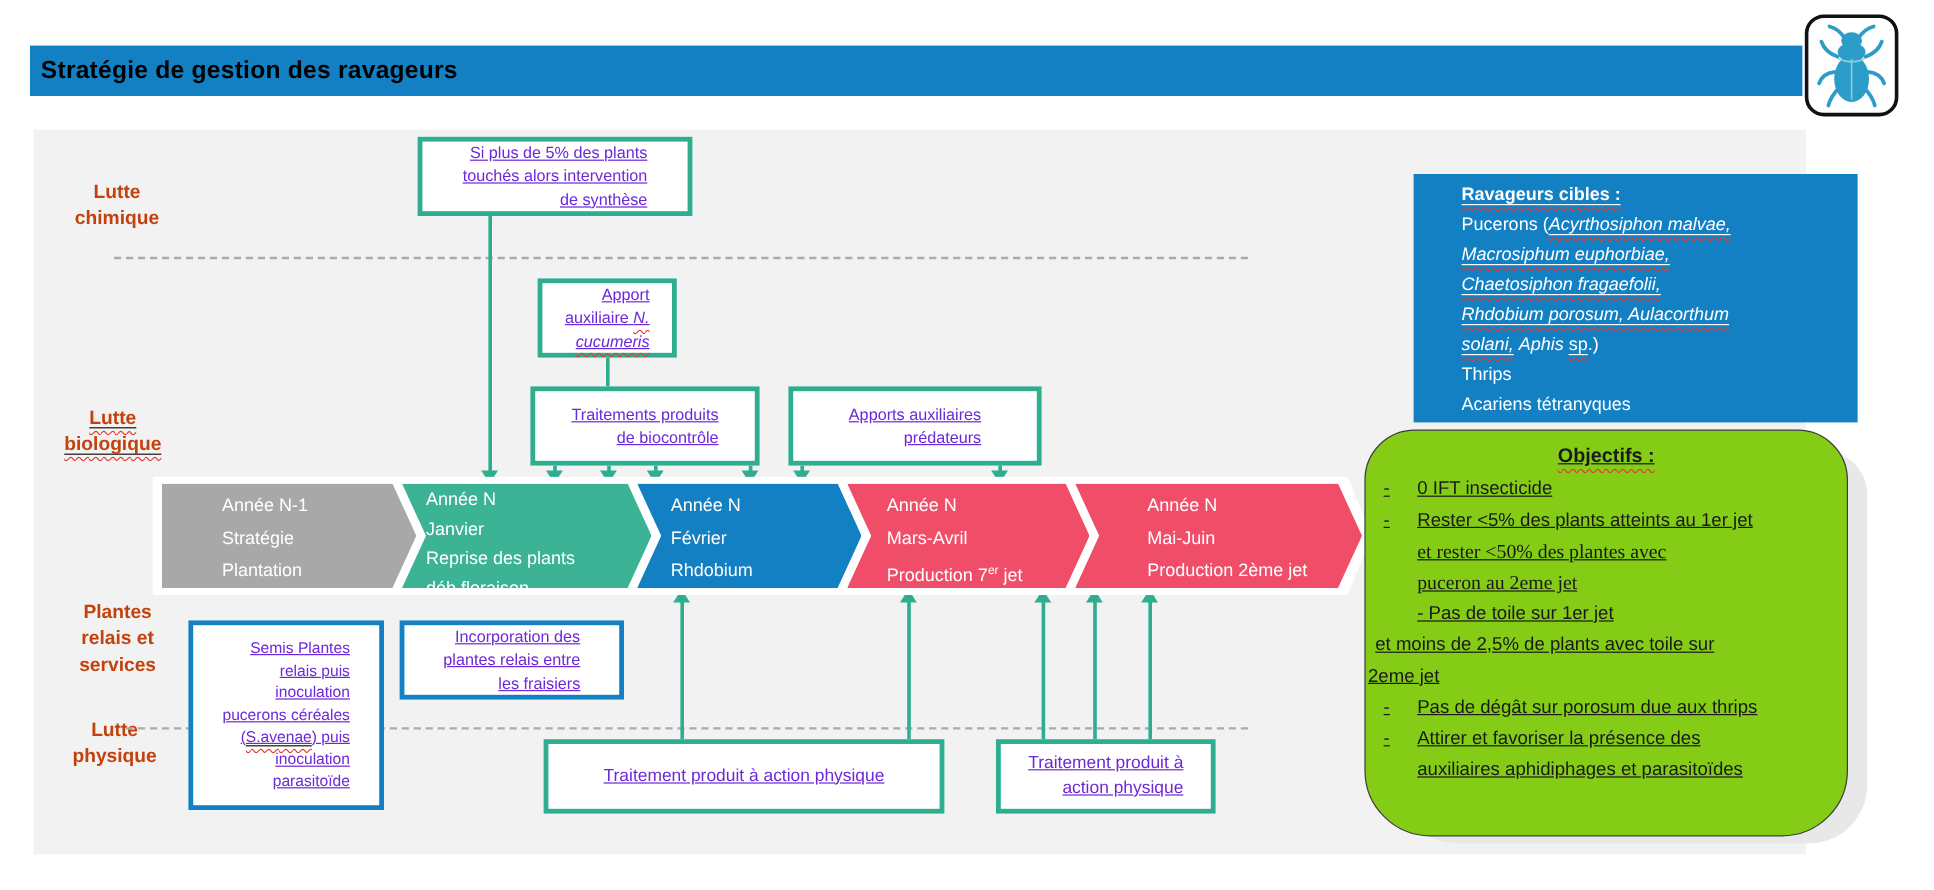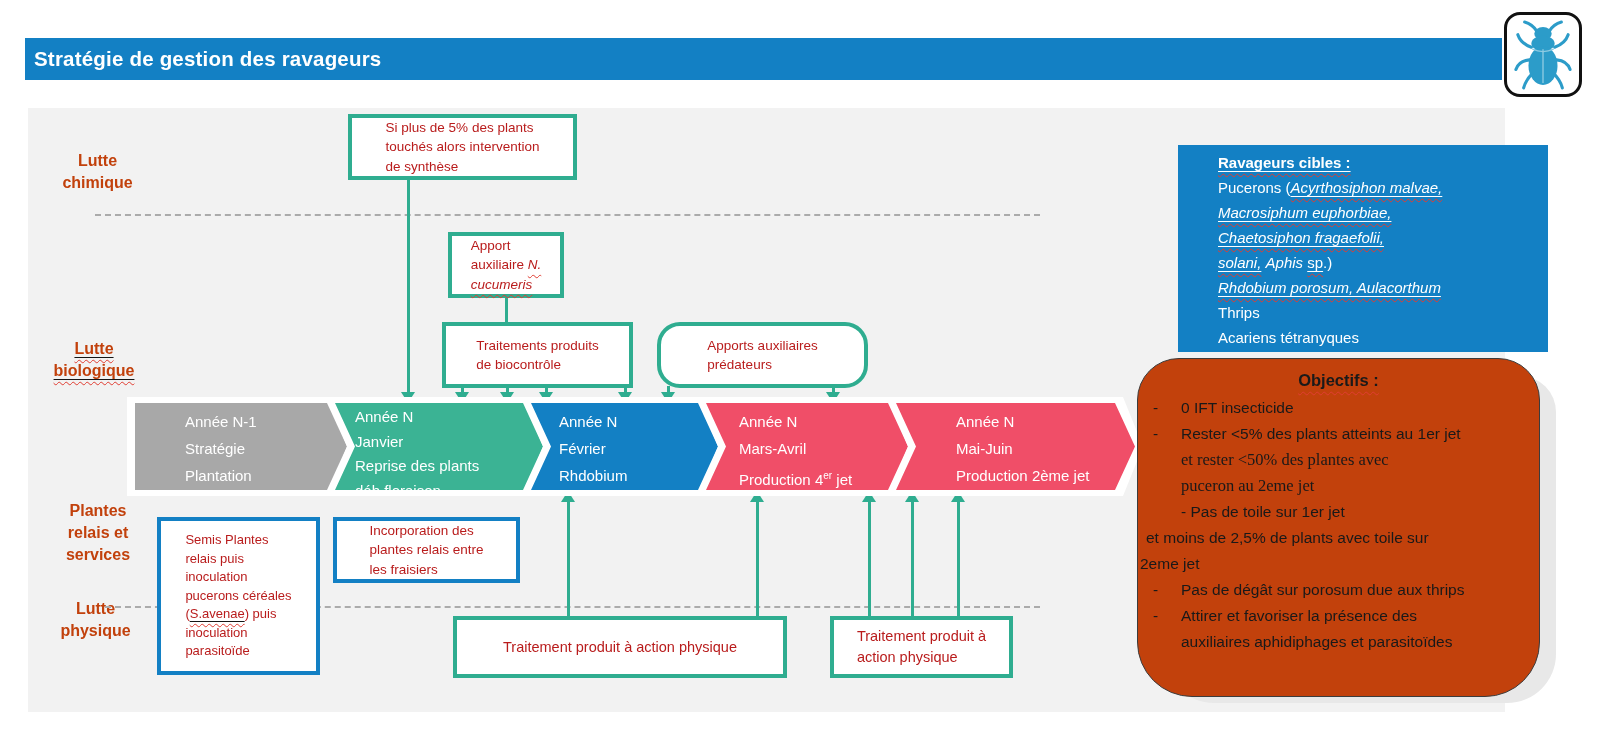--- a/index.html
+++ b/index.html
@@ -1,62 +1,62 @@
 <!DOCTYPE html>
 <html><head>
 <meta charset="utf-8">
 <style>
   html,body{margin:0;padding:0;background:#fff;}
   .stage{position:relative;width:1612px;height:742px;background:#fff;overflow:hidden;
          font-family:"Liberation Sans","DejaVu Sans",sans-serif;color:#1a1a1a;}
   .panel-bg{position:absolute;left:28px;top:108px;width:1477px;height:604px;background:#F2F2F2;}
   .banner{position:absolute;left:25px;top:38px;width:1477px;height:42px;background:#1380C4;
           display:flex;align-items:center;padding-left:9px;box-sizing:border-box;}
-  .banner span{color:#ffffff;font-size:20.5px;font-weight:bold;letter-spacing:.2px;}
+  .banner span{color:#000000;font-size:20.5px;font-weight:bold;letter-spacing:.2px;}
   .logo-box{position:absolute;left:1504px;top:12px;width:78px;height:85px;background:#fff;
             border:3px solid #111;border-radius:16px;box-sizing:border-box;
             display:flex;align-items:center;justify-content:center;z-index:10;}
   .rowlabel{position:absolute;font-weight:bold;font-size:16px;line-height:22px;
             text-align:center;white-space:pre-line;color:#c2410c;}
   .u-black{text-decoration:underline;text-decoration-color:#151515;text-underline-offset:3px;}
   .u-wavy{text-decoration:underline wavy #e03c31 1px;text-underline-offset:5px;}
   .dashline{position:absolute;border-top:2px dashed #ABABAB;height:0;z-index:1;}
   
   .chev{position:absolute;top:403px;height:87px;z-index:3;}
   .chev-outline{position:absolute;inset:-6px -8px;background:#fff;}
   .chev-fill{position:absolute;inset:0;}
   .notch{clip-path:polygon(0 0,calc(100% - 20px) 0,100% 50%,calc(100% - 20px) 100%,0 100%,20px 50%);}
   .flat{clip-path:polygon(0 0,calc(100% - 20px) 0,100% 50%,calc(100% - 20px) 100%,0 100%);}
   .chev-txt{position:relative;color:#fff;font-size:15px;line-height:27px;padding-top:5px;}
   .chev-txt.four{line-height:24.5px;padding-top:2px;}
   .chev-txt div{white-space:nowrap;}
   sup{font-size:10px;}
   
   .box{position:absolute;background:#fff;box-sizing:border-box;z-index:8;
-       display:flex;align-items:center;justify-content:center;text-align:left;
-       font-size:13.5px;line-height:1.42;color:#b91c1c;}
+       display:flex;align-items:center;justify-content:center;text-align:right;
+       font-size:13.5px;line-height:1.42;color:#6d28d9;text-decoration:underline;}
   .gb{border:4px solid #2FAD90;}
   .bb{border:4px solid #1380C4;}
   .pre{white-space:pre-line;}
   .it{font-style:italic;}
   .u-white{text-decoration:underline;text-decoration-color:#fff;text-underline-offset:3px;}
   
   .stem{position:absolute;width:3px;background:#2FAD90;z-index:2;}
   .ah-down{position:absolute;width:0;height:0;border-left:7px solid transparent;
            border-right:7px solid transparent;border-top:11px solid #2FAD90;z-index:2;}
   .ah-up{position:absolute;width:0;height:0;border-left:7px solid transparent;
          border-right:7px solid transparent;border-bottom:11px solid #2FAD90;z-index:2;}
   
   .rav{position:absolute;left:1178px;top:145px;width:370px;height:207px;background:#1380C4;
        color:#fff;font-size:15px;line-height:25px;padding:5px 10px 0 40px;box-sizing:border-box;z-index:8;}
   .rav .title{font-weight:bold;}
   
-  .obj{position:absolute;left:1137px;top:358px;width:403px;height:339px;background:#c2410c;
+  .obj{position:absolute;left:1137px;top:358px;width:403px;height:339px;background:#84cc16;
        border:1.5px solid #3C3C3C;border-radius:42px 42px 55px 55px;box-sizing:border-box;z-index:8;
-       box-shadow:22px 12px 0 -6px #E8E8E8;}
+       box-shadow:22px 12px 0 -6px #E8E8E8;text-decoration:underline;}
   .obj-title{text-align:center;font-weight:bold;font-size:16.5px;margin-top:12px;}
   .obj-body{margin-top:5px;font-size:15.5px;line-height:26px;color:#191919;}
   .obj-row{display:flex;padding-left:15px;}
   .obj-dash{width:28px;flex:none;}
   .obj-cont{padding-left:43px;}
   .obj-cont-sm{padding-left:8px;}
   .obj-flush{padding-left:2px;}
   .serif{font-family:"Liberation Serif","DejaVu Serif",serif;font-size:16.5px;}
 </style>
 </head>
@@ -163,21 +163,21 @@
       <div>Rhdobium</div>
     </div>
   </div>
 
   <div class="chev" style="left:706px;width:202px;z-index:6;">
     <div class="chev-outline notch"></div>
     <div class="chev-fill notch" style="background:#F04E68;"></div>
     <div class="chev-txt" style="padding-left:33px;">
       <div>Année N</div>
       <div>Mars-Avril</div>
-      <div><span>Production 4</span><sup>er</sup><span> jet</span></div>
+      <div><span>Production 7</span><sup>er</sup><span> jet</span></div>
     </div>
   </div>
 
   <div class="chev" style="left:896px;width:239px;z-index:7;">
     <div class="chev-outline notch"></div>
     <div class="chev-fill notch" style="background:#F04E68;"></div>
     <div class="chev-txt" style="padding-left:60px;">
       <div>Année N</div>
       <div>Mai-Juin</div>
       <div>Production 2ème jet</div>
@@ -194,21 +194,21 @@
     <span class="pre"><span>Apport
 auxiliaire </span><span class="it"><span class="u-wavy">N.
 cucumeris</span></span></span>
   </div>
 
   <div class="box gb" style="left:442px;top:322px;width:191px;height:66px;">
     <span class="pre">Traitements produits
 de biocontrôle</span>
   </div>
 
-  <div class="box gb" style="left:657px;top:322px;width:211px;height:66px;border-radius:23px;">
+  <div class="box gb" style="left:657px;top:322px;width:211px;height:66px;">
     <span class="pre">Apports auxiliaires
 prédateurs</span>
   </div>
 
   <div class="box bb" style="left:157px;top:517px;width:163px;height:158px;font-size:13px;">
     <span class="pre"><span>Semis Plantes
 relais puis
 inoculation
 pucerons céréales
 (</span><span class="u-black"><span class="u-wavy">S.avenae</span></span><span>) puis
@@ -229,22 +229,22 @@
   <div class="box gb" style="left:830px;top:616px;width:183px;height:62px;font-size:14.5px;">
     <span class="pre">Traitement produit à
 action physique</span>
   </div>
 
   <div class="rav">
     <div class="title"><span class="u-white"><span class="u-wavy">Ravageurs cibles :</span></span></div>
     <div><span>Pucerons (</span><span class="it u-white"><span class="u-wavy">Acyrthosiphon malvae,</span></span></div>
     <div><span class="it u-white"><span class="u-wavy">Macrosiphum euphorbiae,</span></span></div>
     <div><span class="it u-white"><span class="u-wavy">Chaetosiphon fragaefolii,</span></span></div>
+    <div><span class="it u-white"><span class="u-wavy">Rhdobium porosum, Aulacorthum</span></span></div>
     <div><span class="it u-white"><span class="u-wavy">solani,</span></span><span> </span><span class="it">Aphis</span><span> </span><span class="u-white"><span class="u-wavy">sp</span></span><span>.)</span></div>
-    <div><span class="it u-white"><span class="u-wavy">Rhdobium porosum, Aulacorthum</span></span></div>
     <div>Thrips</div>
     <div>Acariens tétranyques</div>
   </div>
 
   <div class="obj">
     <div class="obj-title"><span class="u-wavy">Objectifs :</span></div>
     <div class="obj-body">
       <div class="obj-row">
           <span class="obj-dash">-</span>
           <span>0 IFT  insecticide</span>

